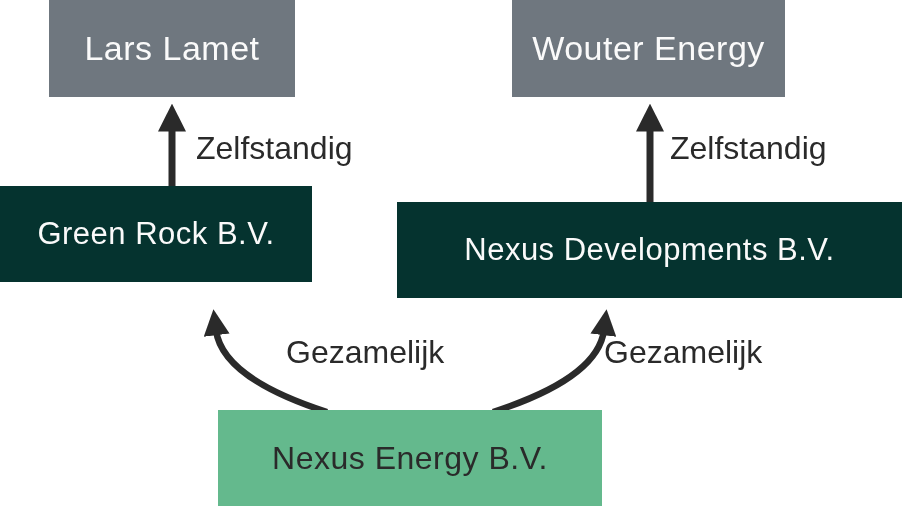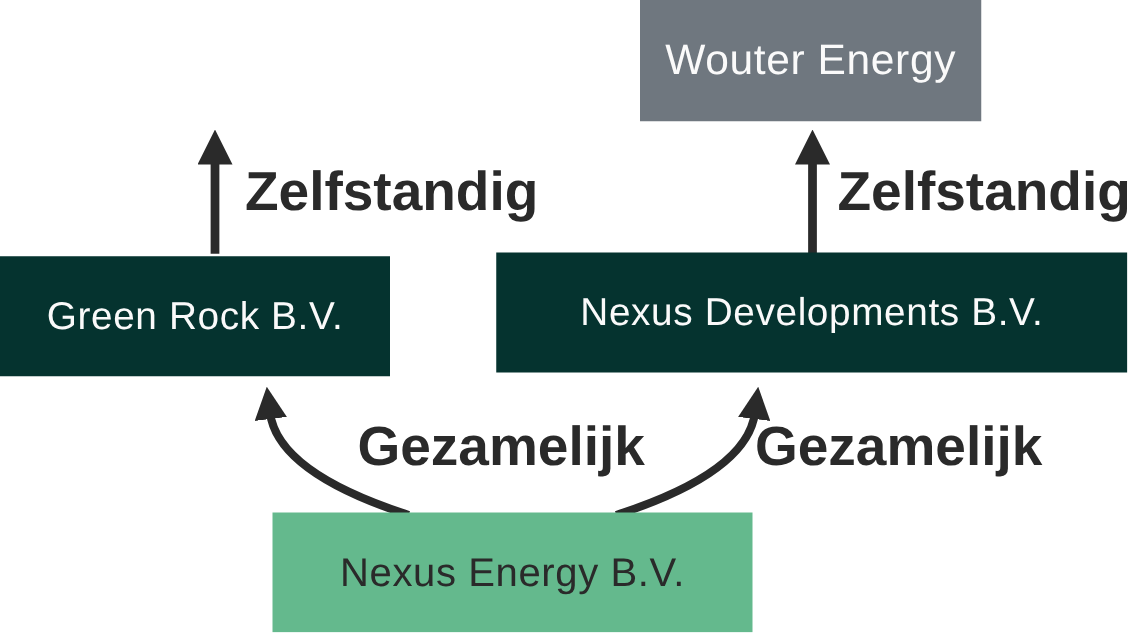--- a/index.html
+++ b/index.html
@@ -37,29 +37,29 @@
     font-weight: 500;
   }
   .parent-box {
     background: #64b98d;
     color: #2a2a2a;
     font-size: 32px;
     font-weight: 500;
   }
   #lars-box    { left: 49px;  top: 0px;   width: 246px; height: 97px; }
   #wouter-box  { left: 512px; top: 0px;   width: 273px; height: 97px; }
-  #greenrock-box { left: 0px;   top: 205px; width: 312px; height: 96px; }
+  #greenrock-box { left: 0px;   top: 186px; width: 312px; height: 96px; }
   #nexusdev-box  { left: 397px; top: 202px; width: 505px; height: 96px; }
   #energy-box    { left: 218px; top: 410px; width: 384px; height: 96px; }
 
   .edge-label {
     position: absolute;
     color: #2a2a2a;
-    font-size: 44px;
-    font-weight: 700;
+    font-size: 32px;
+    font-weight: 400;
     white-space: nowrap;
     line-height: 1;
   }
   #zelfstandig-left  { left: 196px; top: 132px; }
   #zelfstandig-right { left: 670px; top: 132px; }
   #gezamelijk-left   { left: 286px; top: 336px; }
   #gezamelijk-right  { left: 604px; top: 336px; }
 
   .arrows-layer {
     position: absolute;
@@ -84,20 +84,23 @@
       <marker id="ah" viewBox="0 0 10 10" refX="2" refY="5" markerWidth="4" markerHeight="4" orient="auto">
         <path d="M0,0 L10,5 L0,10 z" fill="#2a2a2a"></path>
       </marker>
     </defs>
     <path class="arrow-stroke" stroke-width="7" marker-end="url(#ah)" d="M172,203 L172,126"></path>
     <path class="arrow-stroke" stroke-width="7" marker-end="url(#ah)" d="M650,203 L650,126"></path>
     <path class="arrow-stroke" stroke-width="6.5" marker-end="url(#ah)" d="M327,412 Q222,378 216,330"></path>
     <path class="arrow-stroke" stroke-width="6.5" marker-end="url(#ah)" d="M493,412 Q598,378 604,330"></path>
   </svg>
 
+  <div class="box person-box" id="lars-box">
+    <span>Lars Lamet</span>
+  </div>
 
   <div class="box person-box" id="wouter-box">
     <span>Wouter Energy</span>
   </div>
 
   <div class="box company-box" id="greenrock-box">
     <span>Green Rock B.V.</span>
   </div>
 
   <div class="box parent-box" id="energy-box">

